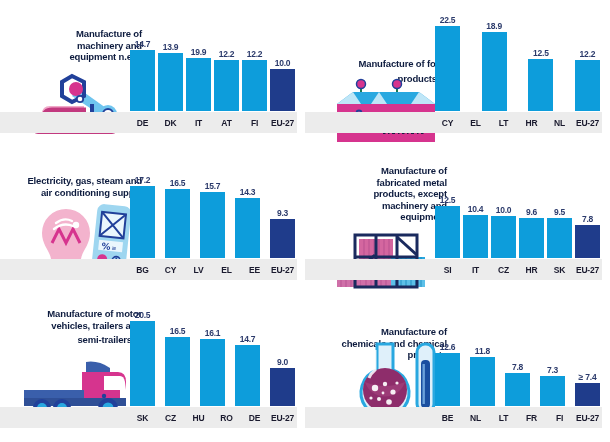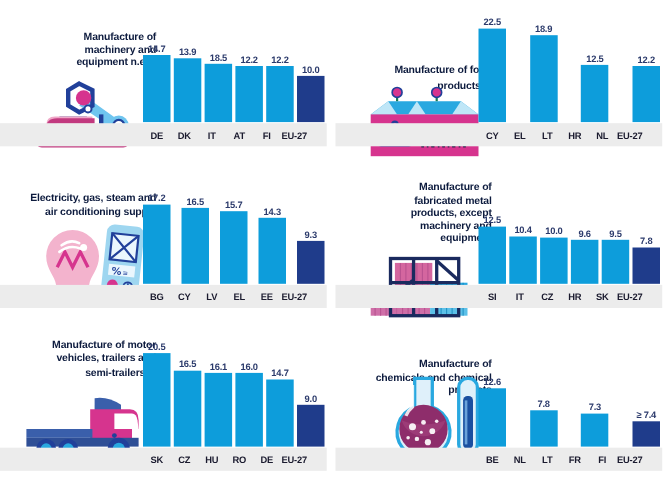--- a/index.html
+++ b/index.html
@@ -37,21 +37,21 @@
   }
   .bar{width:25px;background:#0d9ddb;}
   .bar.eu{background:#1f3c8b;}
 
   .axisband{
     position:absolute;left:-130px;right:-2px;bottom:0;height:21px;
     background:#ececec;
   }
   .cats{
     position:absolute;left:0;right:0;bottom:0;height:21px;
-    display:flex;align-items:center;
+    display:flex;align-items:center;justify-content:space-between;
   }
   .cat{
     width:25px;text-align:center;
     font-size:8.5px;font-weight:bold;color:#1a1a2e;letter-spacing:-.2px;
   }
 
   
   .title{
     position:absolute;
     text-align:right;
@@ -106,21 +106,21 @@
       <div class="bars">
           <div class="barwrap">
             <div class="barval">14.7</div>
             <div class="bar" style="height: 61px;"></div>
           </div>
           <div class="barwrap">
             <div class="barval">13.9</div>
             <div class="bar" style="height: 58px;"></div>
           </div>
           <div class="barwrap">
-            <div class="barval">18.5</div>
+            <div class="barval">19.9</div>
             <div class="bar" style="height: 53px;"></div>
           </div>
           <div class="barwrap">
             <div class="barval">12.2</div>
             <div class="bar" style="height: 51px;"></div>
           </div>
           <div class="barwrap">
             <div class="barval">12.2</div>
             <div class="bar" style="height: 51px;"></div>
           </div>
@@ -386,24 +386,20 @@
           </div>
           <div class="barwrap">
             <div class="barval">16.5</div>
             <div class="bar" style="height: 69px;"></div>
           </div>
           <div class="barwrap">
             <div class="barval">16.1</div>
             <div class="bar" style="height: 67px;"></div>
           </div>
           <div class="barwrap">
-            <div class="barval">16.0</div>
-            <div class="bar" style="height: 67px;"></div>
-          </div>
-          <div class="barwrap">
             <div class="barval">14.7</div>
             <div class="bar" style="height: 61px;"></div>
           </div>
           <div class="barwrap">
             <div class="barval">9.0</div>
             <div class="bar eu" style="height: 38px;"></div>
           </div>
         </div>
       <div class="cats">
           <div class="cat">SK</div>
@@ -443,20 +439,24 @@
     </div>
 
     <div class="chart">
       <div class="axisband"></div>
       <div class="bars">
           <div class="barwrap">
             <div class="barval">12.6</div>
             <div class="bar" style="height: 53px;"></div>
           </div>
           <div class="barwrap">
+            <div class="barval">11.8</div>
+            <div class="bar" style="height: 49px;"></div>
+          </div>
+          <div class="barwrap">
             <div class="barval">7.8</div>
             <div class="bar" style="height: 33px;"></div>
           </div>
           <div class="barwrap">
             <div class="barval">7.3</div>
             <div class="bar" style="height: 30px;"></div>
           </div>
           <div class="barwrap">
             <div class="barval">≥ 7.4</div>
             <div class="bar eu" style="height: 23px;"></div>

